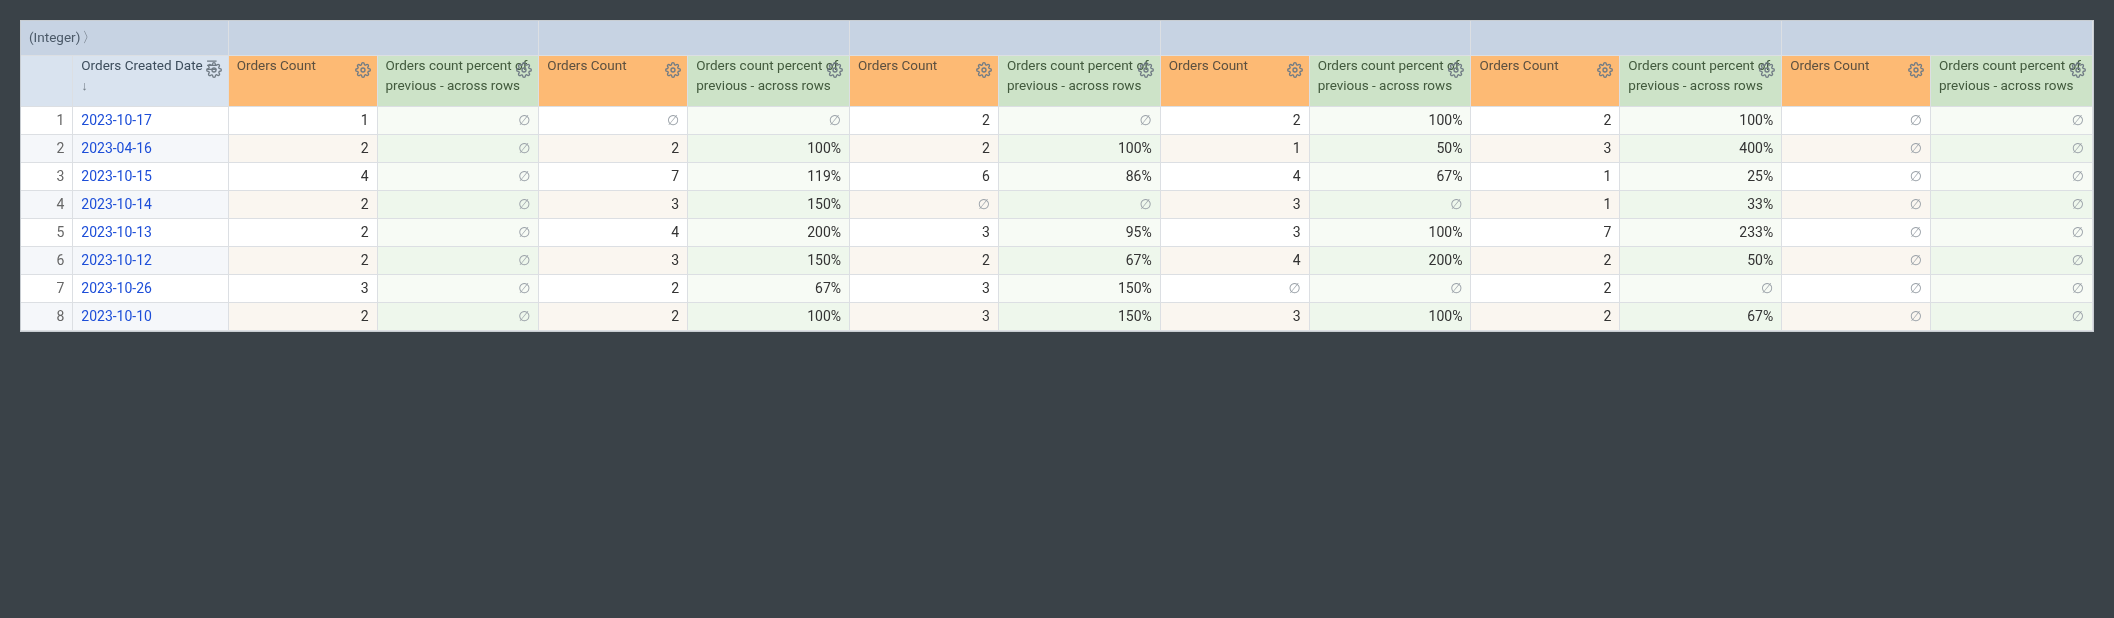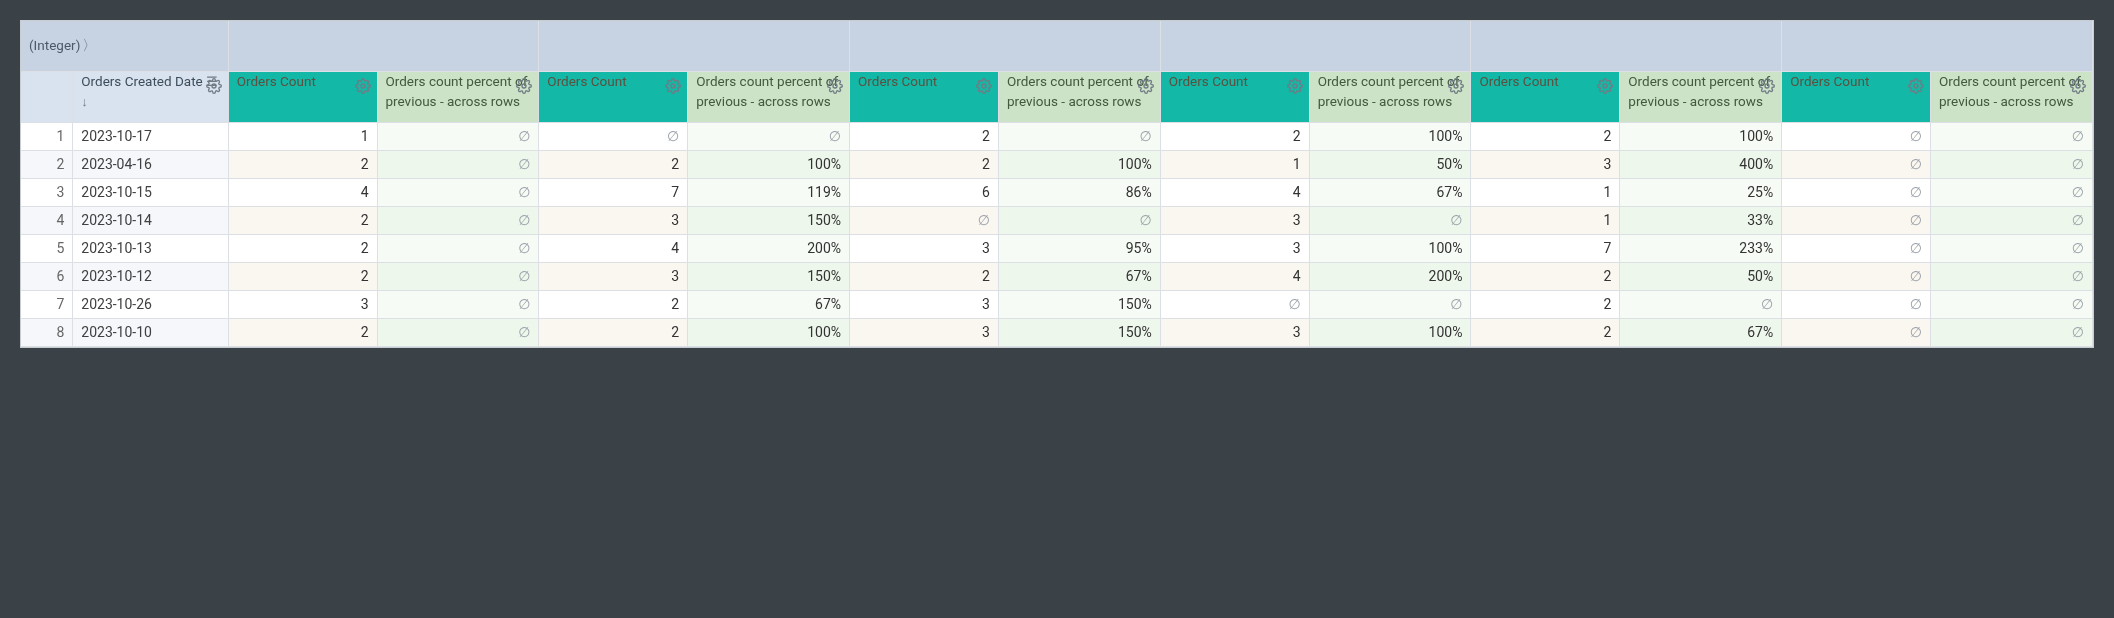--- a/index.html
+++ b/index.html
@@ -24,52 +24,52 @@
     border-right: 1px solid #dcdfe3;
     border-bottom: 1px solid #dcdfe3;
     padding: 5px 8px;
     vertical-align: top;
     text-align: left;
     font-weight: 400;
   }
   thead tr.top-row th {
     background: #c7d3e3;
     height: 32px;
-    padding: 16px 8px;
+    padding: 8px 8px;
   }
   thead tr.head-row th {
     padding: 0 8px 10px 8px;
     position: relative;
     line-height: 1.45;
     font-size: 13.5px;
   }
   .col-rownum { width: 40px; text-align: right; color: #666; background:#fff;}
   .col-date   { width: 120px; }
   .col-count  { width: 115px; }
   .col-pct    { width: 125px; }
 
   .hdr-date  { background: #d9e3ef; color:#3d4d5c;}
-  .hdr-count { background: #14b8a6; color:#5c5040;}
+  .hdr-count { background: #fdba74; color:#5c5040;}
   .hdr-pct   { background: #cde3c8; color:#425a3d;}
 
   .gear {
     position: absolute;
     top: 6px; right: 6px;
     width: 16px; height: 16px;
     color: #707b85;
     cursor: pointer;
   }
   .gear svg { width: 100%; height: 100%; display: block; }
 
   .sort-icons { color:#707b85; font-size:13px; letter-spacing:1px;}
 
   tbody td { height: 28px; line-height: 18px; padding: 4px 8px;}
   tbody td.num, tbody td.pct { text-align: right; font-variant-numeric: tabular-nums;}
   tbody td.rownum { text-align: right; color:#666; border-right:1px solid #dcdfe3;}
-  tbody td.date { color:#404040; }
+  tbody td.date { color:#1d4ed8; }
 
   tbody tr:nth-child(even) td.cell-count { background:#faf6f0; }
   tbody tr:nth-child(odd)  td.cell-count { background:#ffffff; }
   tbody tr:nth-child(even) td.cell-pct   { background:#eef7ec; }
   tbody tr:nth-child(odd)  td.cell-pct   { background:#f7fbf5; }
   tbody tr:nth-child(even) td.rownum,
   tbody tr:nth-child(even) td.date { background:#f5f7fa; }
 
   .null { color:#9aa1a8; }
   .chev { color:#6a7580; margin-left:2px;}

